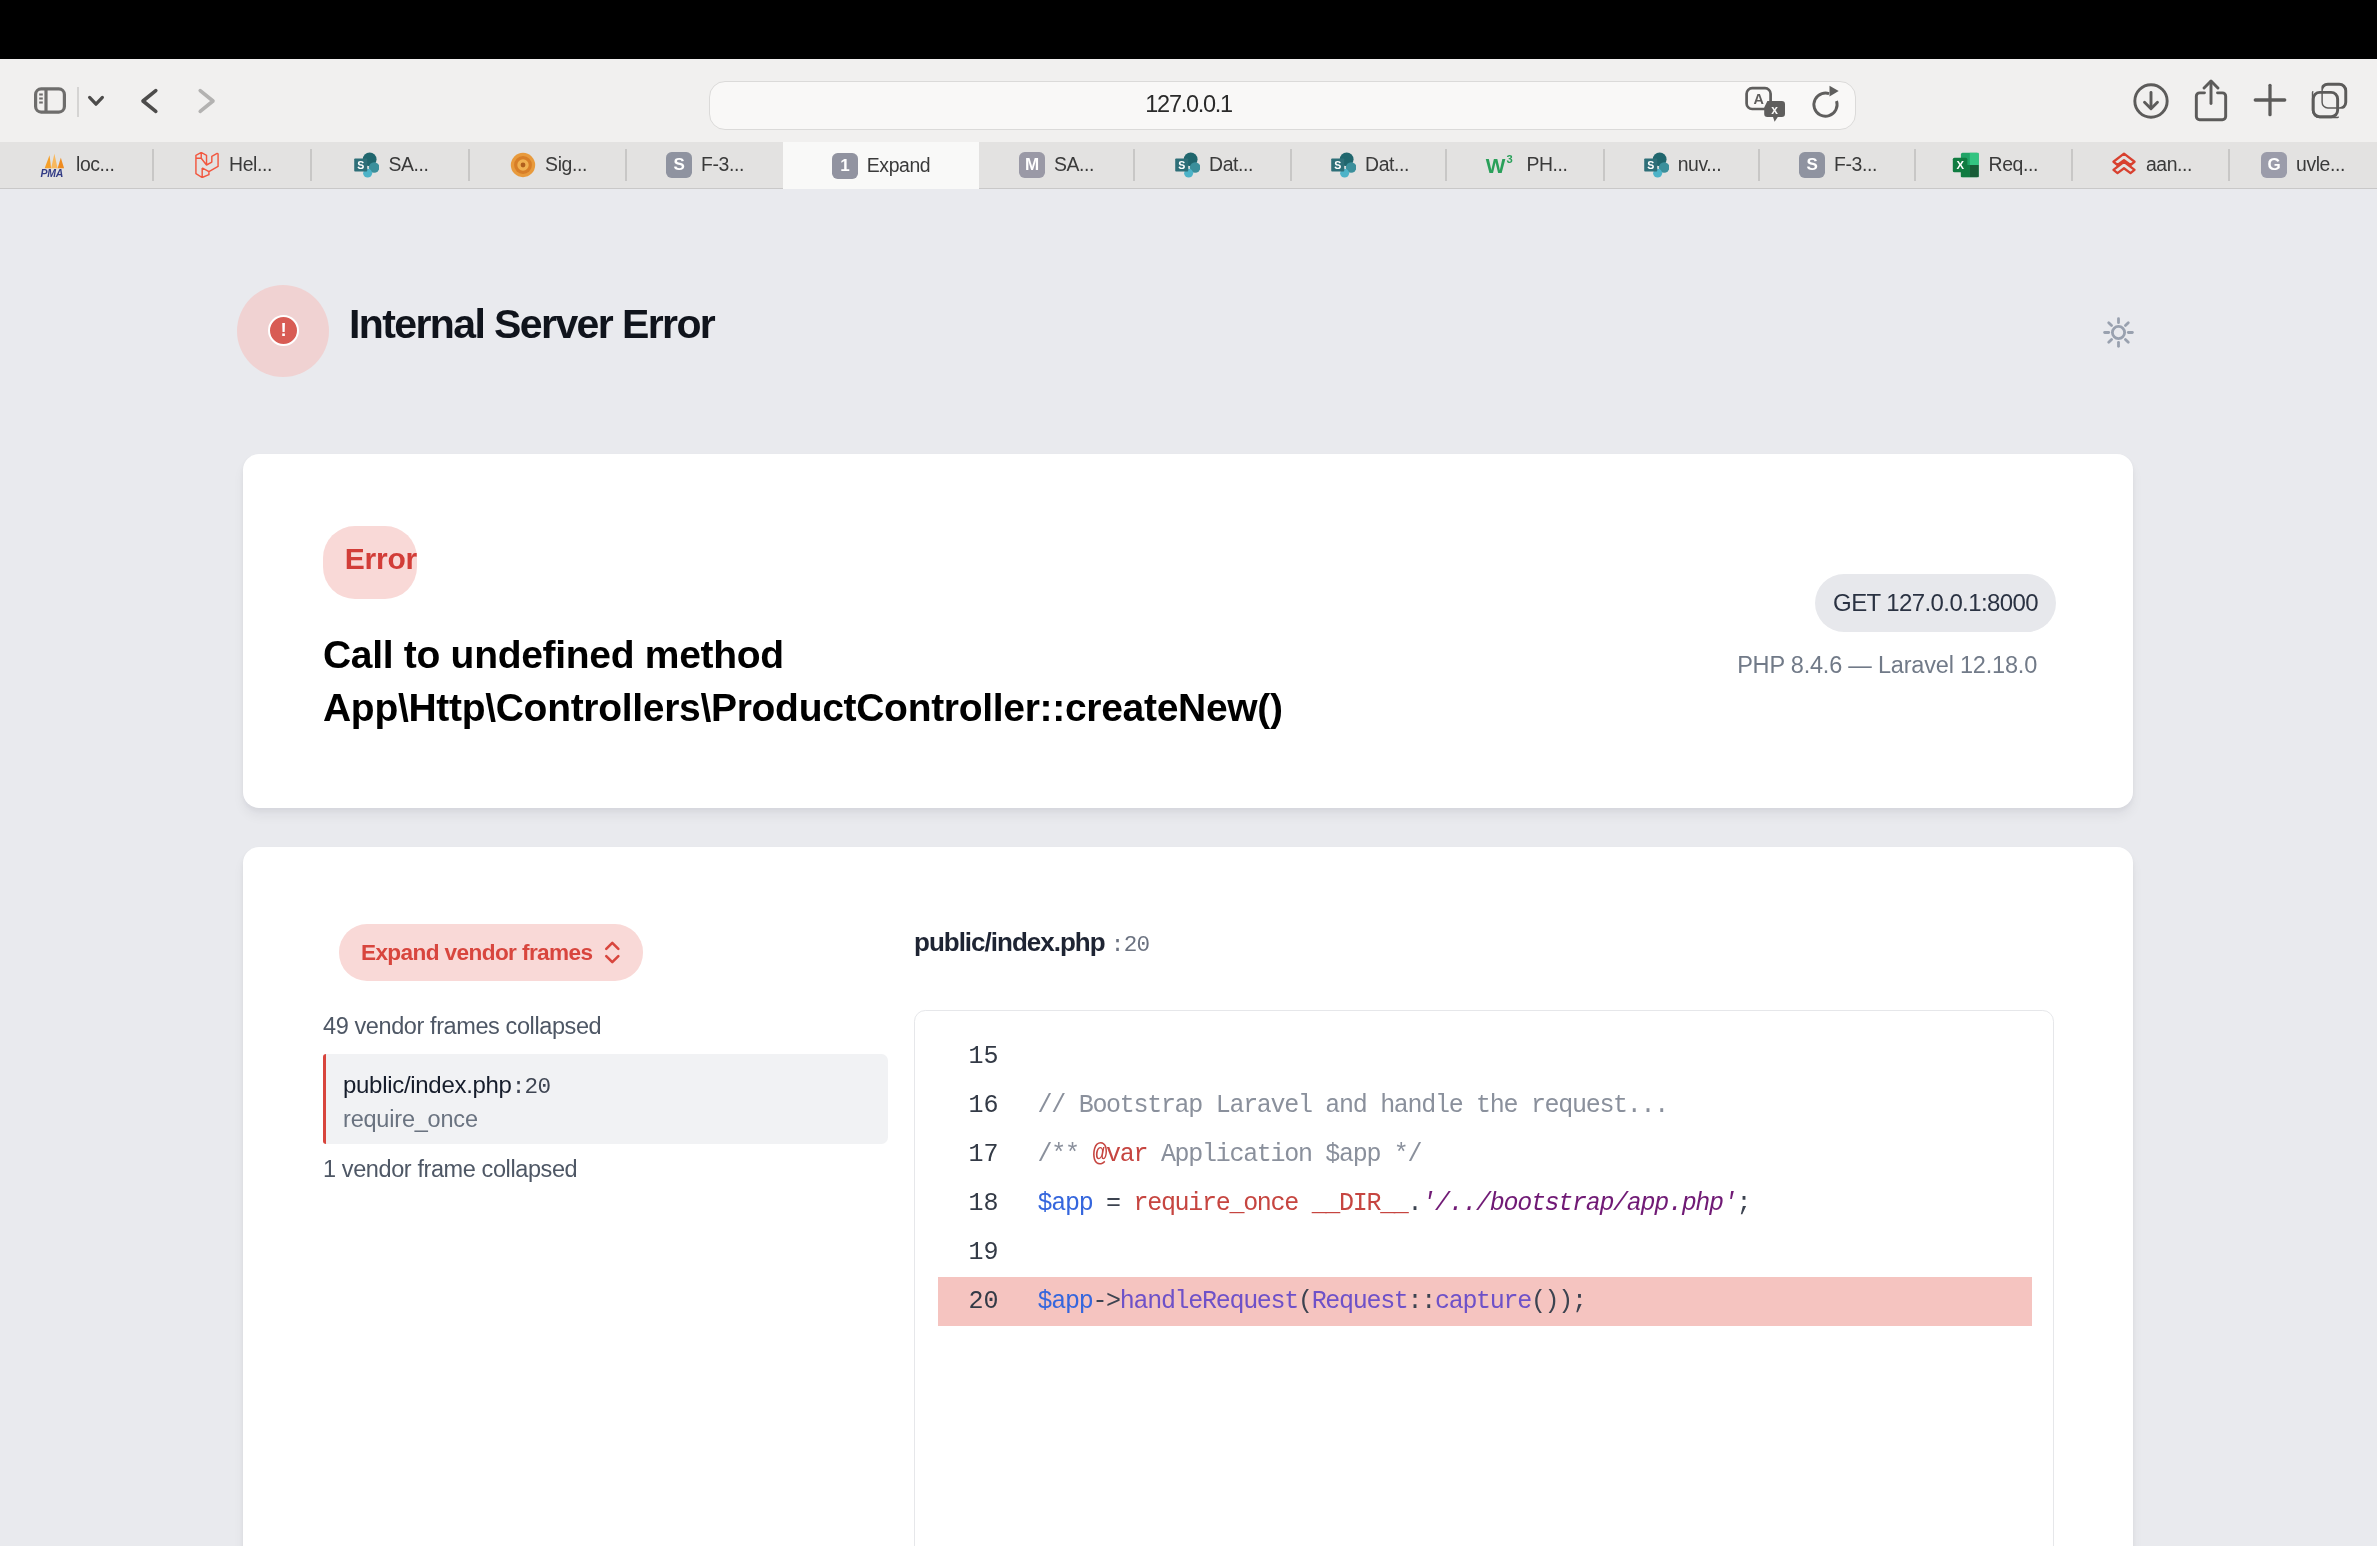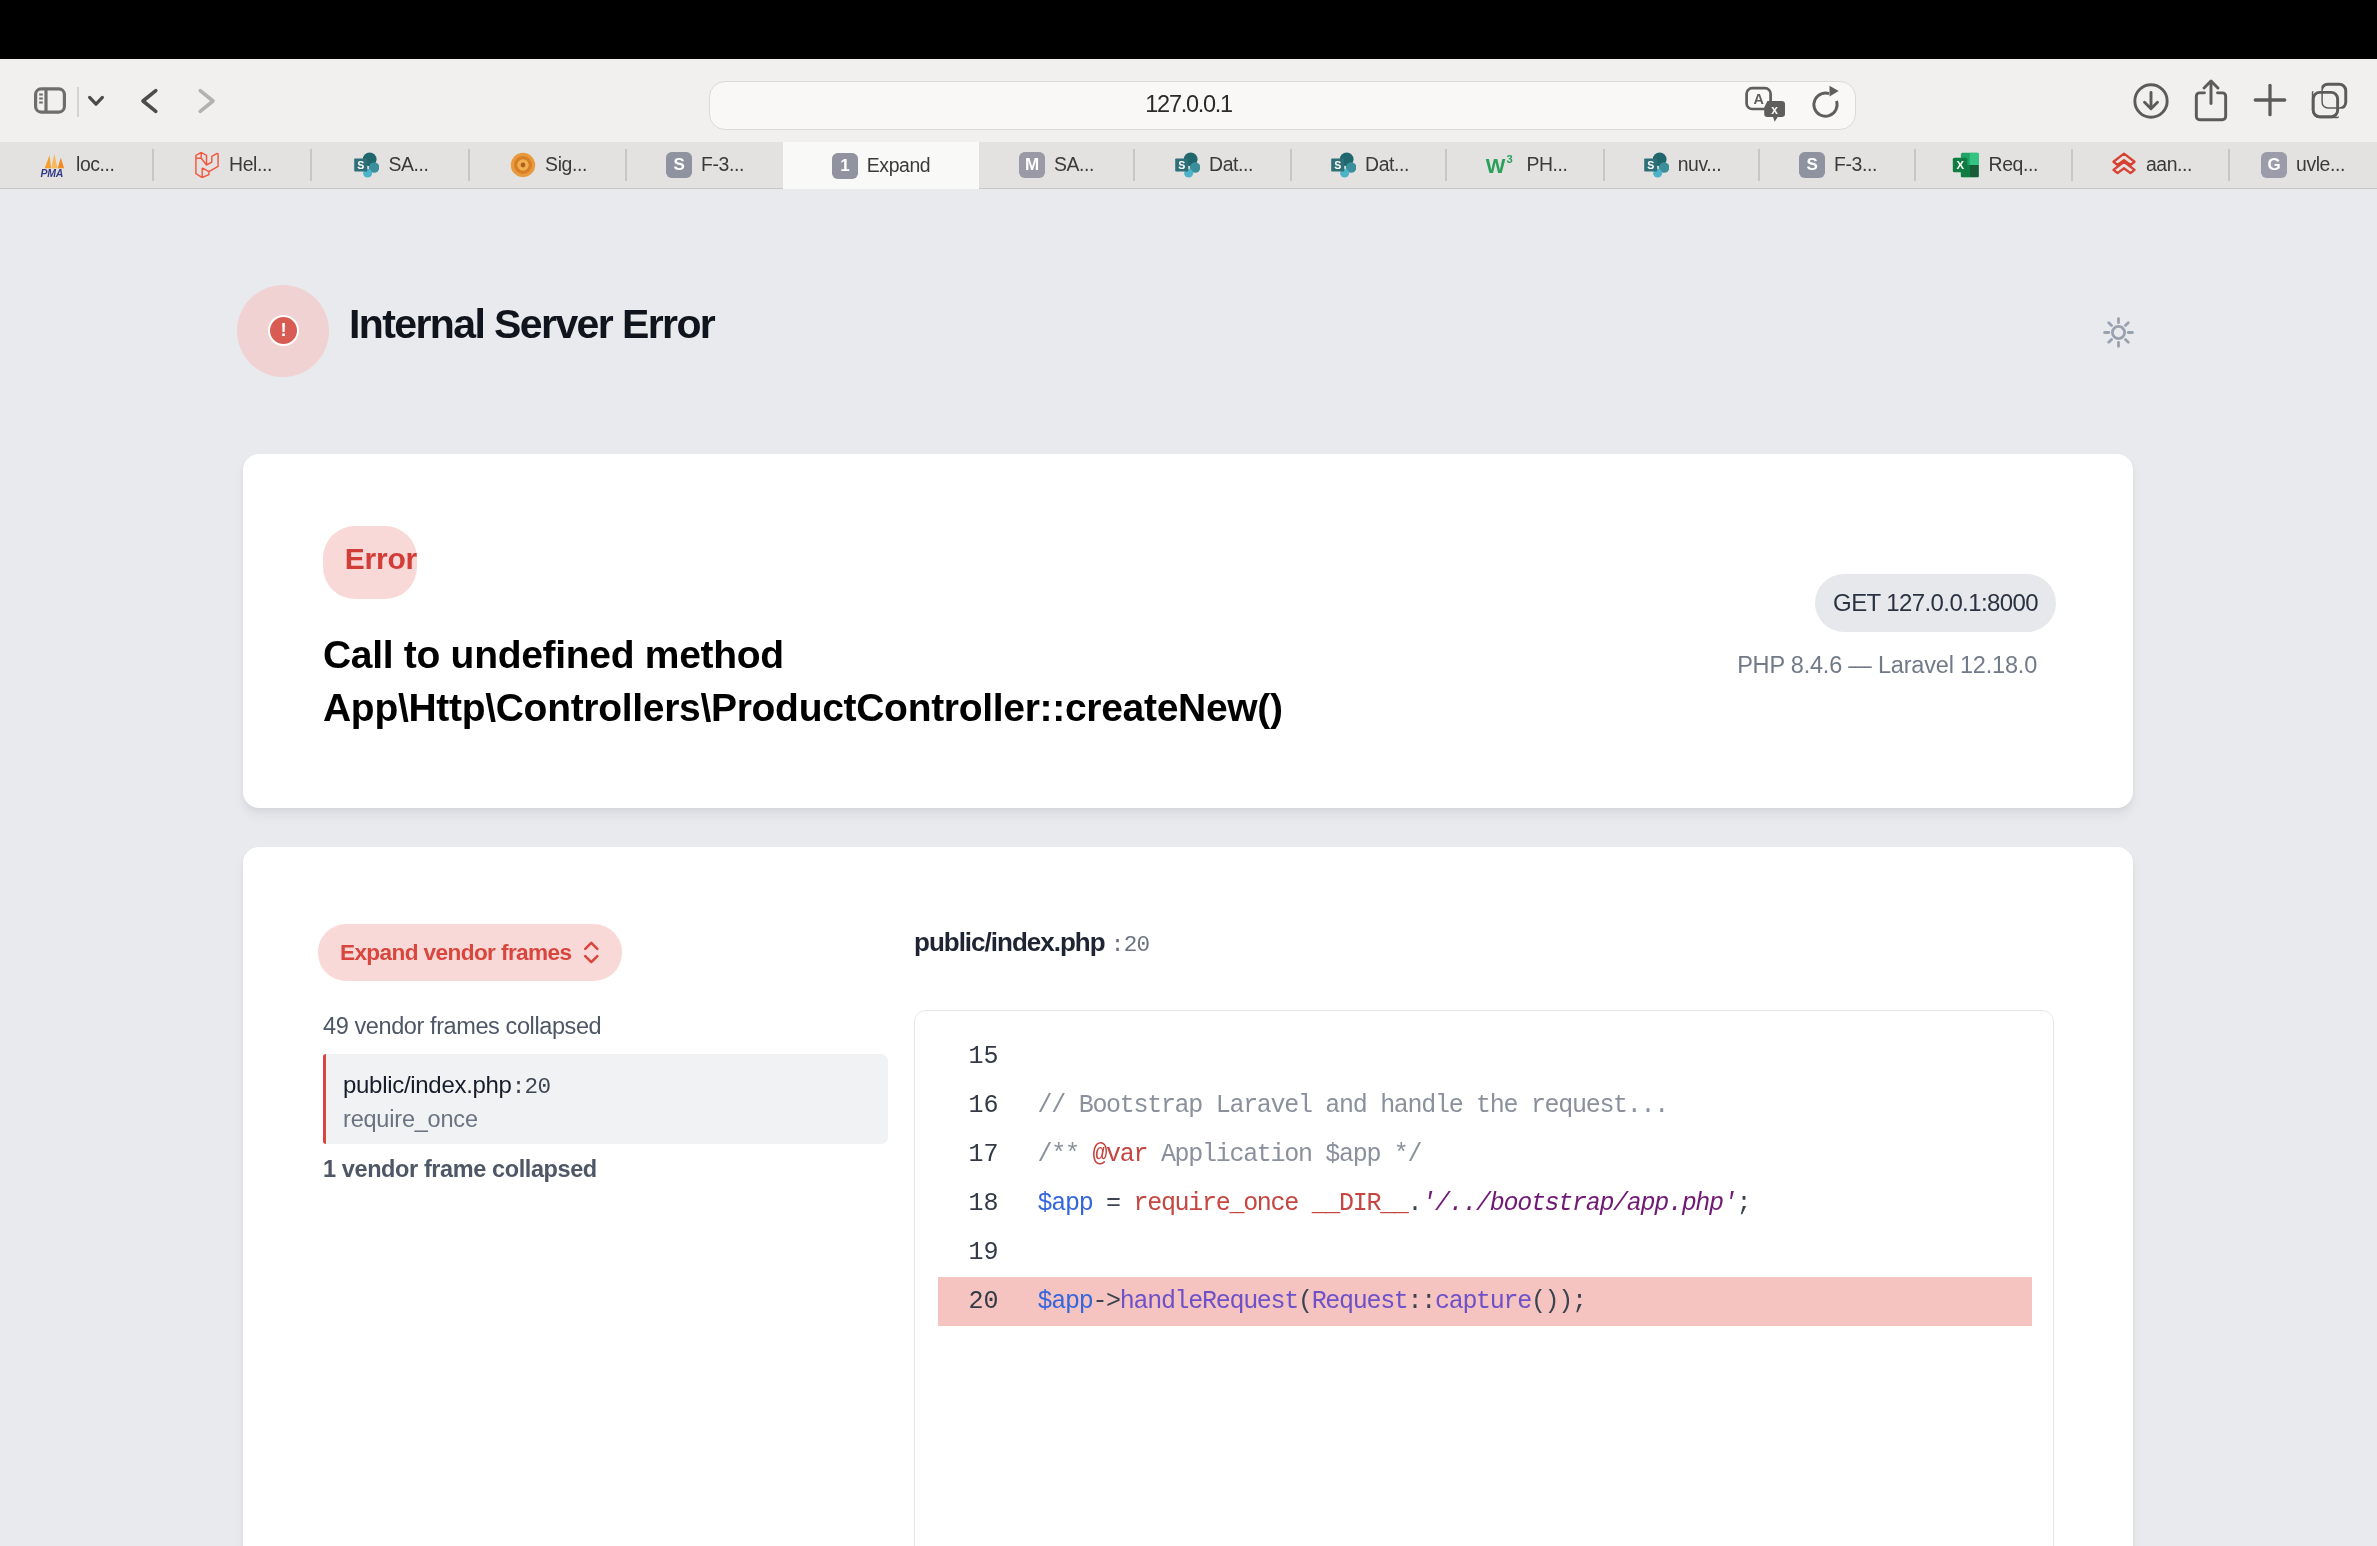--- a/index.html
+++ b/index.html
@@ -29,27 +29,27 @@
 
   .card { position:absolute; left:243px; width:1890px; background:#fff; border-radius:16px; box-shadow:0 8px 11.3px rgba(15,23,42,0.05), 0 2.4px 4px rgba(15,23,42,0.04); }
   #card1 { top:454px; height:354px; }
   #card2 { top:847px; height:1132px; }
 
   #badge-error { left:323px; top:526px; width:94px; height:73px; border-radius:32px; background:#f9d9d7; color:#d23d38; font-weight:bold; font-size:30px; text-align:right; line-height:65px; letter-spacing:-0.2px; }
   #exc-title { left:323px; top:628px; font-size:39px; font-weight:bold; color:#000000; letter-spacing:-0.3px; line-height:53px; width:1375px; }
   #get-pill { top:574px; height:58px; border-radius:29px; background:#e7e8ec; color:#2a3242; font-size:24px; line-height:58px; padding:0 18px; right:321px; letter-spacing:-0.6px; }
   #php-line { top:652px; right:340px; font-size:23.5px; color:#717a88; letter-spacing:-0.2px; }
 
-  #btn-expand { left:318px; top:924px; width:304px; height:57px; border-radius:28px; background:#f9d9d7; color:#d8463e; font-weight:bold; font-size:22.6px; letter-spacing:-0.6px; display:flex; align-items:center; justify-content:center; gap:10px; }
+  #btn-expand { left:339px; top:924px; width:304px; height:57px; border-radius:28px; background:#f9d9d7; color:#d8463e; font-weight:bold; font-size:22.6px; letter-spacing:-0.6px; display:flex; align-items:center; justify-content:center; gap:10px; }
   #lbl-49 { left:323px; top:1013px; font-size:23.5px; color:#4e5765; letter-spacing:-0.4px; }
   #framebox { left:323px; top:1054px; width:565px; height:90px; background:#f1f2f4; border-left:3.2px solid #d8453d; border-radius:3.2px 6.5px 6.5px 3.2px; }
   #framebox .l1 { position:absolute; left:17px; top:17px; font-size:24px; color:#161d2b; letter-spacing:-0.3px; }
   #framebox .l1 .mono { font-family:"Liberation Mono", monospace; font-size:22.6px; color:#3e4552; letter-spacing:-0.7px; }
   #framebox .l2 { position:absolute; left:17px; top:52px; font-size:23.5px; color:#6a7380; letter-spacing:-0.2px; }
-  #lbl-1 { left:323px; top:1156px; font-size:23.5px; color:#4e5765; letter-spacing:-0.4px;font-weight:bold; }
+  #lbl-1 { left:323px; top:1156px; font-size:23.5px; color:#4e5765; letter-spacing:-0.4px; }
 
   #code-head { left:914px; top:927px; font-size:26px; font-weight:bold; color:#1e2433; letter-spacing:-1px; }
   #code-head .mono { font-family:"Liberation Mono", monospace; font-weight:normal; font-size:22.6px; color:#6b7280; letter-spacing:-0.7px; }
   #codeblock { left:914px; top:1010px; width:1140px; height:1132px; background:#fff; border:1.6px solid #e6e7ea; border-radius:11.3px; }
   #codeblock pre { font-family:"Liberation Mono", monospace; font-size:25px; letter-spacing:-1.3px; line-height:49px; color:#3c4350; padding-top:21px; }
   #codeblock .row { margin:0 21px 0 22.6px; }
   #codeblock .row.hl { background:#f5c4c0; }
   #codeblock .ln { display:inline-block; width:61px; text-align:right; margin-right:39px; color:#333a46; letter-spacing:0; }
   .tk-c { color:#8a909c; } 
   .tk-r { color:#c64540; } 

